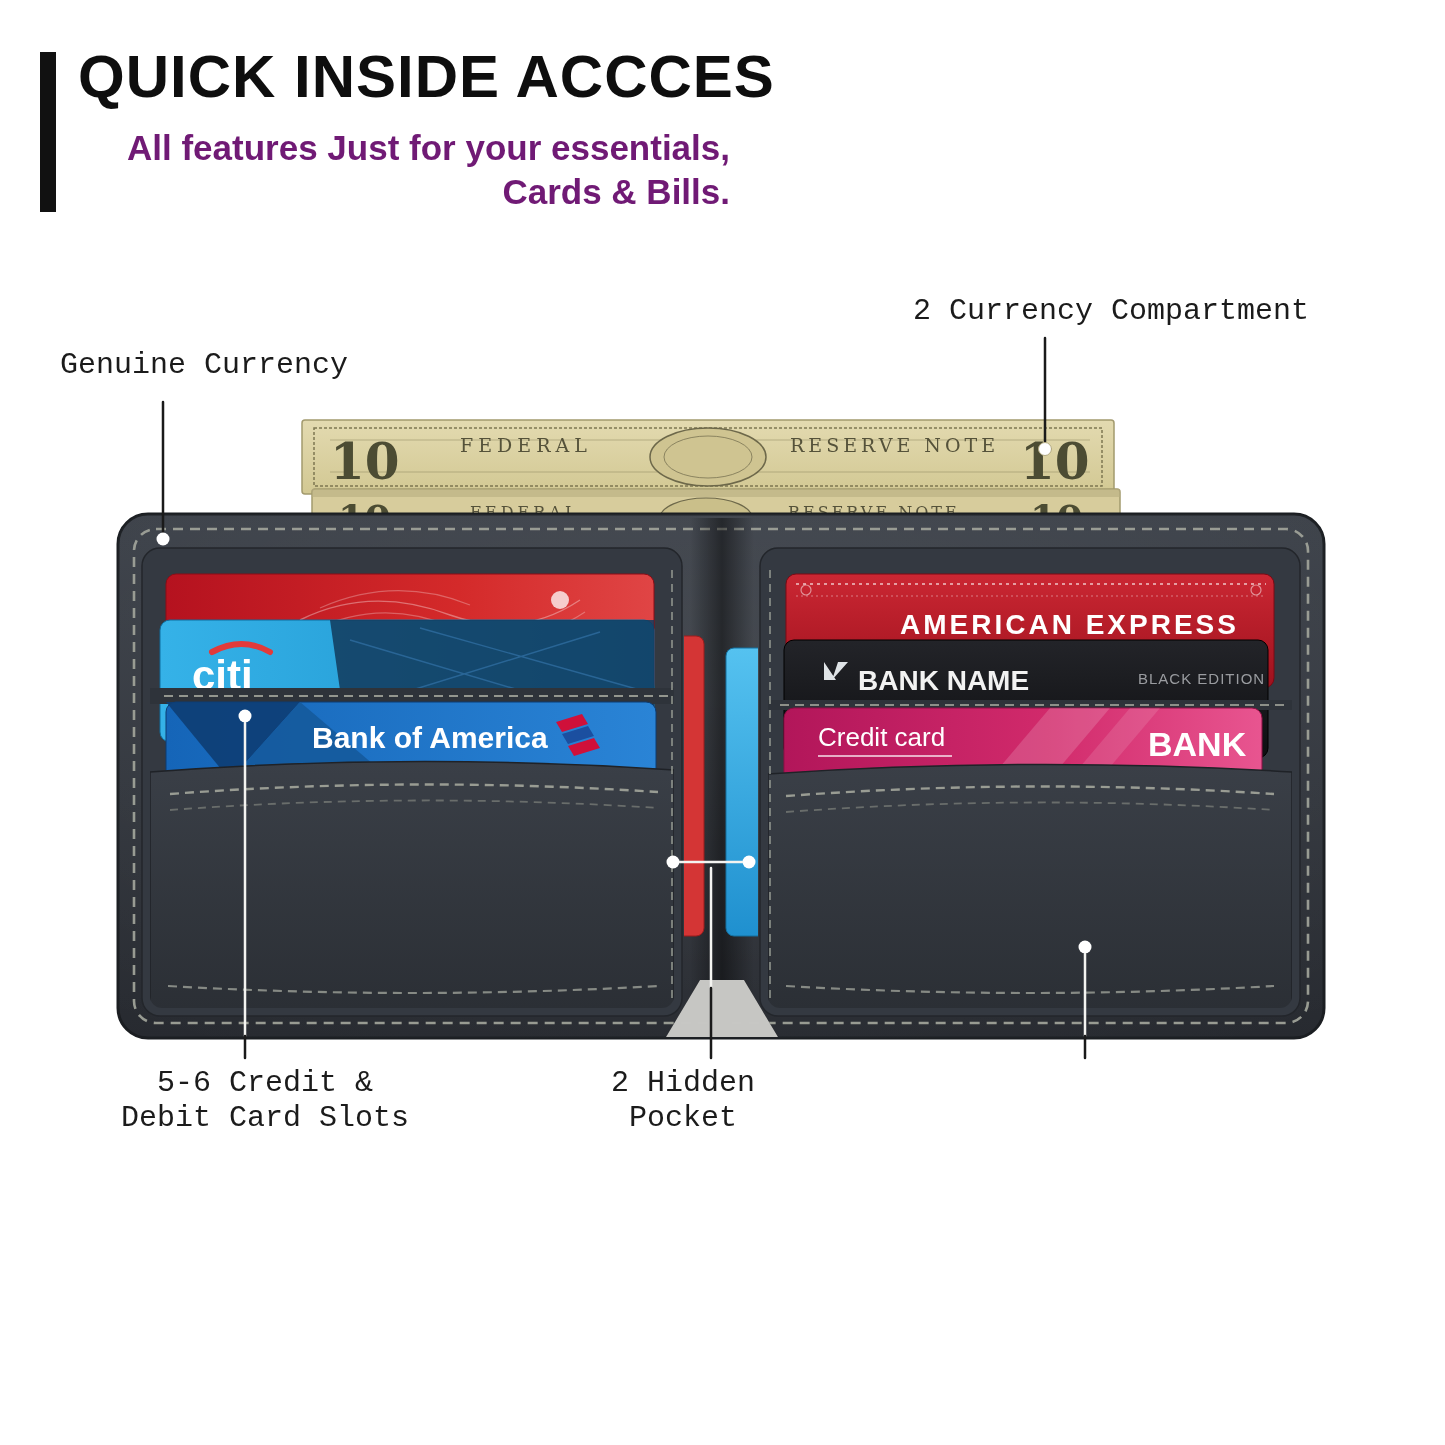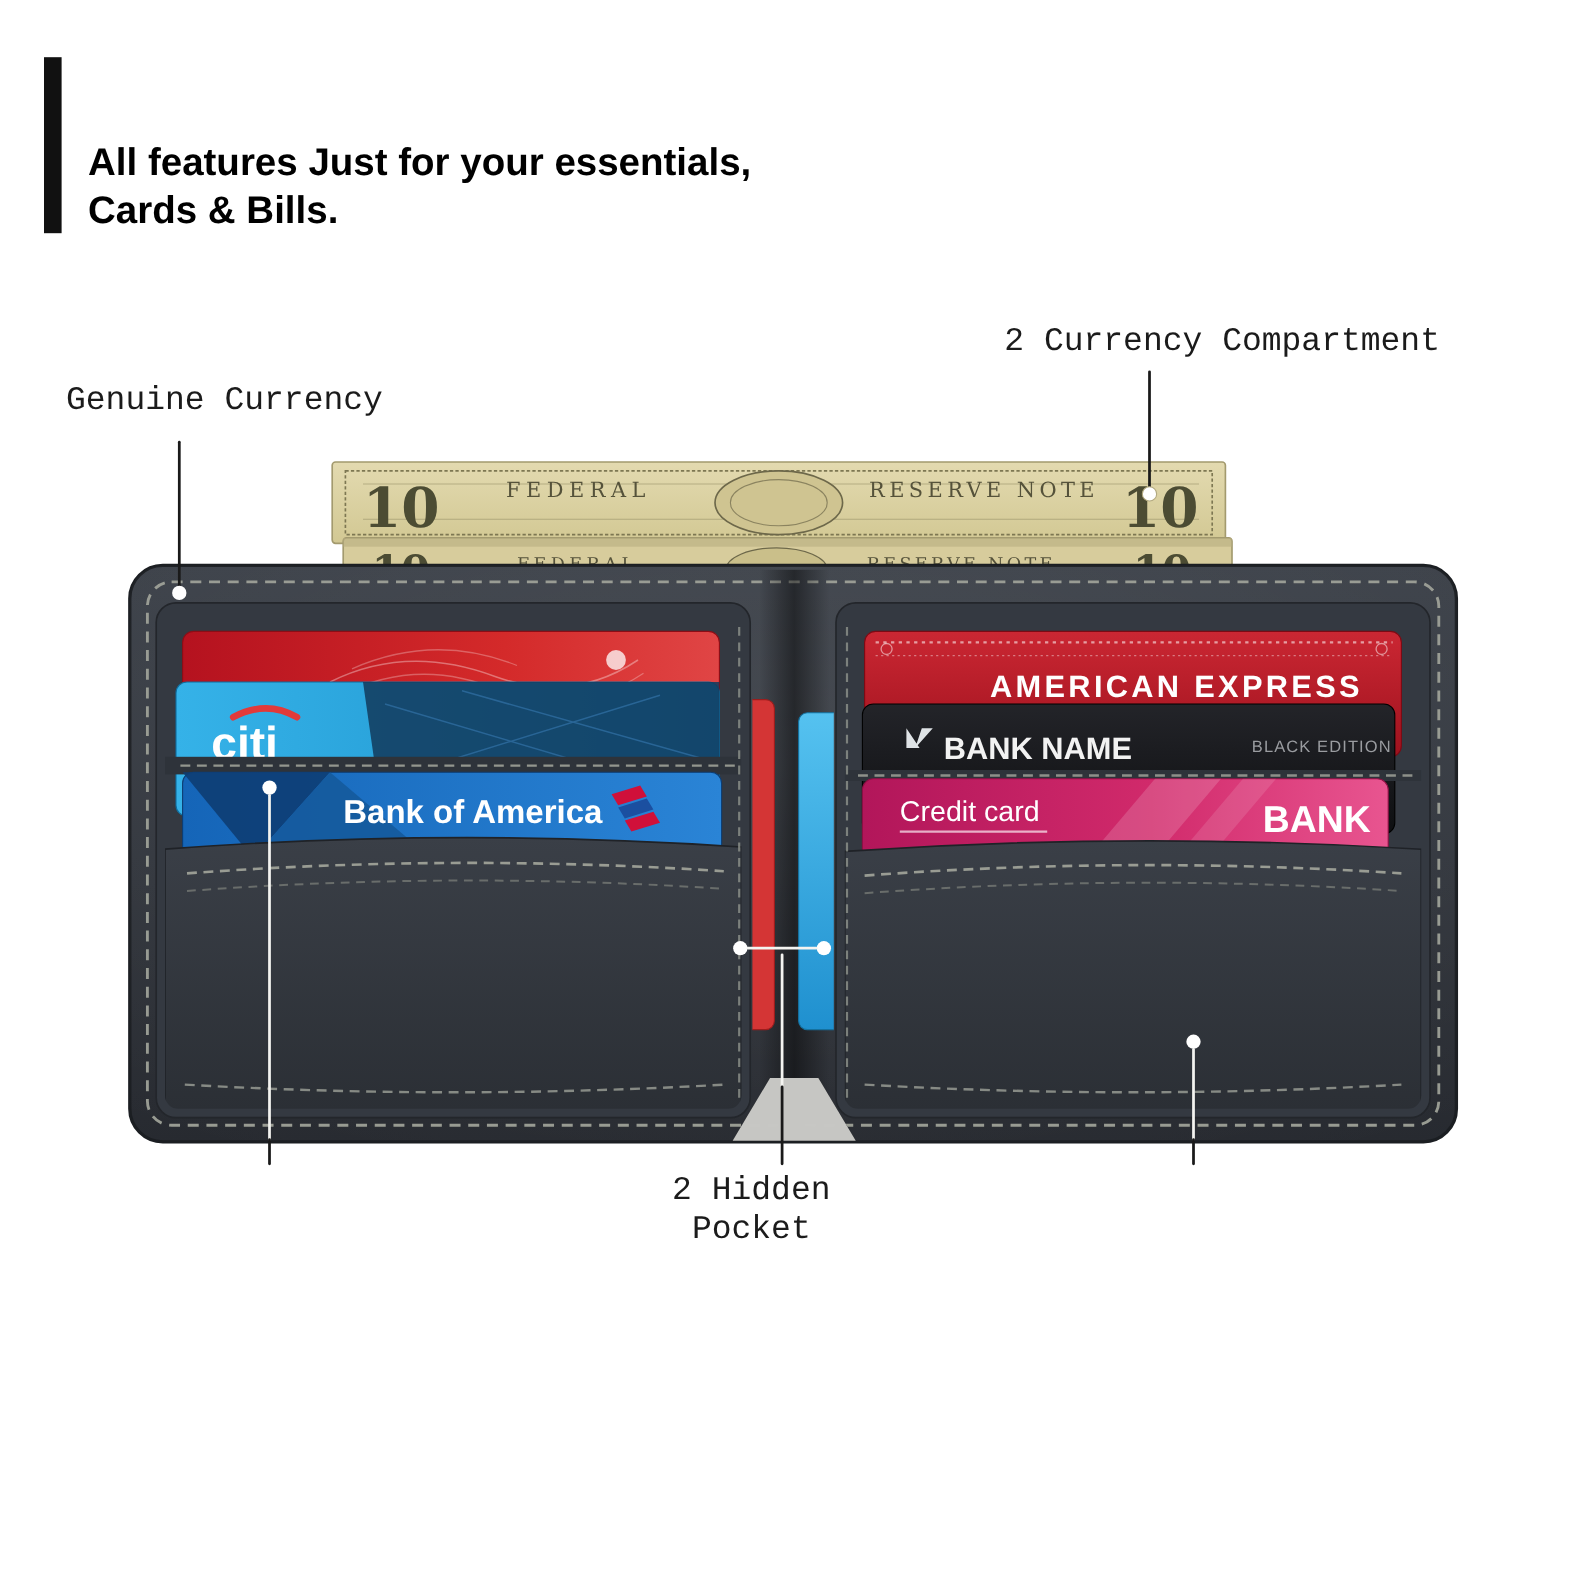--- a/index.html
+++ b/index.html
@@ -7,35 +7,36 @@
     position:relative;width:1445px;height:1445px;background:#ffffff;
     font-family:"Liberation Sans",sans-serif;overflow:hidden;
   }
   .abs{position:absolute;}
   .accent-bar{left:40px;top:52px;width:16px;height:160px;background:#111;}
   .title{
     left:78px;top:42px;font-size:60px;font-weight:bold;color:#0e0e0e;
     letter-spacing:1px;white-space:nowrap;
   }
   .subtitle{
-    left:80px;top:126px;font-size:35px;font-weight:bold;color:#000000;
-    width:650px;line-height:1.25;
+    left:80px;top:126px;font-size:35px;font-weight:bold;color:#701a75;
+    width:650px;line-height:1.25;text-align:right;
   }
   .callout{
     font-size:30px;color:#1b1b1b;line-height:1.15;font-family:Liberation Mono, monospace;
   }
   .callout.center{text-align:center;}
   .scene{left:0;top:0;width:1445px;height:1445px;}
 </style>
 </head>
 <body>
 
 <div class="canvas">
 
   <div class="abs accent-bar"></div>
+  <div class="abs title">QUICK INSIDE ACCCES</div>
   <div class="abs subtitle">All features Just for your essentials, Cards &amp; Bills.</div>
 
   <svg class="abs scene" width="1445" height="1445" viewBox="0 0 1445 1445" xmlns="http://www.w3.org/2000/svg">
     <defs>
       <linearGradient id="leatherGrad" x1="0" y1="0" x2="0" y2="1">
         <stop offset="0" stop-color="#3c4149"></stop>
         <stop offset="0.55" stop-color="#31353c"></stop>
         <stop offset="1" stop-color="#272a30"></stop>
       </linearGradient>
       <linearGradient id="pocketGrad" x1="0" y1="0" x2="0" y2="1">
@@ -247,15 +248,16 @@
       <path d="M 711 988 V 1058" stroke="#1a1a1a" stroke-width="2.5" fill="none"></path>
 
       <circle cx="1085" cy="947" r="6.5" fill="#ffffff"></circle>
       <path d="M 1085 954 V 1036" stroke="#f4f4f1" stroke-width="2.5" fill="none"></path>
       <path d="M 1085 1036 V 1058" stroke="#1a1a1a" stroke-width="2.5" fill="none"></path>
     </g>
   </svg>
 
   <div class="abs callout" style="left:60px;top:348px;">Genuine Currency</div>
   <div class="abs callout" style="left:913px;top:294px;">2 Currency Compartment</div>
+  <div class="abs callout center" style="left:120px;top:1066px;width:290px;">5-6 Credit &amp; Debit Card Slots</div>
   <div class="abs callout center" style="left:558px;top:1066px;width:250px;">2 Hidden Pocket</div>
 
 </div>
 
 </body></html>

